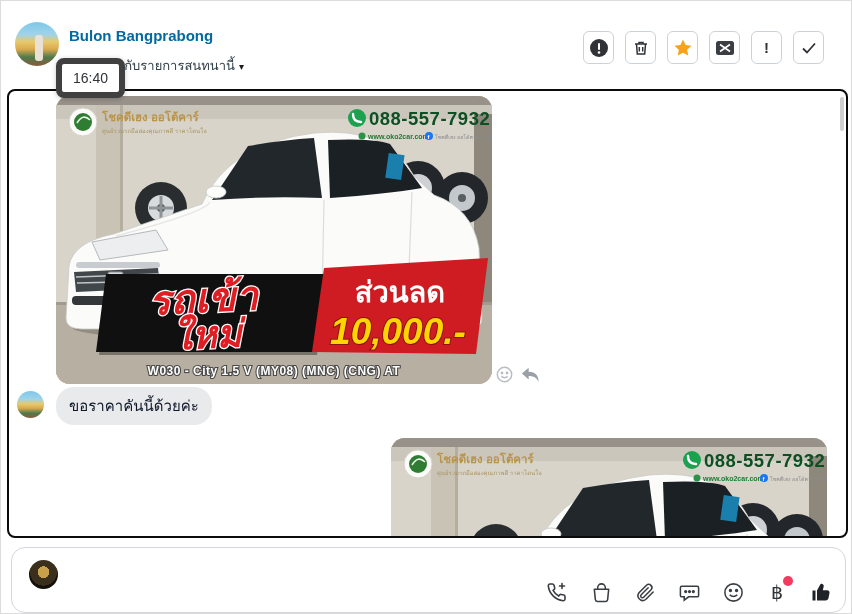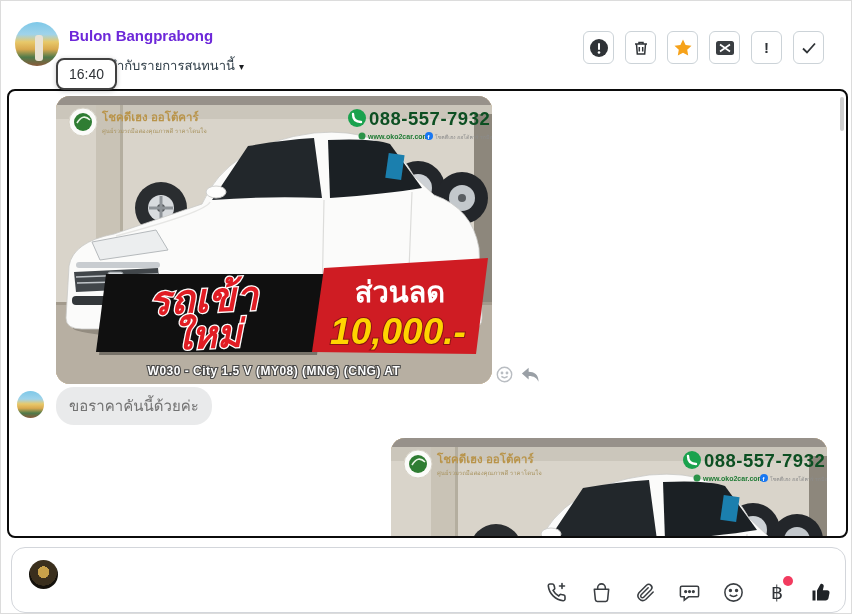--- a/index.html
+++ b/index.html
@@ -5,24 +5,24 @@
   * { margin:0; padding:0; box-sizing:border-box; }
   html,body { background:#fff; }
   body { font-family:"Liberation Sans", sans-serif; }
   .page { position:relative; width:852px; height:614px; background:#fff; overflow:hidden;
           border:1px solid #dcdcdc; }
 
   
   .hdr-avatar { position:absolute; left:14px; top:21px; width:44px; height:44px; border-radius:50%;
     overflow:hidden; background:linear-gradient(180deg,#7ec8e8 0%,#9fd3ea 28%,#e8c96a 45%,#d9a94e 62%,#4f7a4a 80%,#8a5a3a 100%); }
   .hdr-avatar:after { content:""; position:absolute; left:45%; top:30%; width:8px; height:26px; background:#e9e2d4; border-radius:3px; }
-  .hdr-name { position:absolute; left:68px; top:26px; font-size:15px; font-weight:bold; color:#6d28d9; }
+  .hdr-name { position:absolute; left:68px; top:26px; font-size:15px; font-weight:bold; color:#0369a1; }
   .hdr-sub { position:absolute; left:68px; top:54px; font-size:13px; color:#33414b; white-space:nowrap; }
   .hdr-sub .caret { font-size:10px; margin-left:4px; color:#1c1e21; }
-  .tooltip { position:absolute; left:55px; top:57px; background:#fff; border:2px solid #404040;
+  .tooltip { position:absolute; left:55px; top:57px; background:#fff; border:6px solid #404040;
     border-radius:8px; box-shadow:0 1px 5px rgba(0,0,0,.22); padding:6px 11px; font-size:14px; color:#2f3337; z-index:5; }
   .hdr-actions { position:absolute; top:30px; left:582px; display:flex; gap:11px; }
   .hbtn { width:31px; height:33px; background:#fff; border:1px solid #ccd3d8; border-radius:6px;
     display:flex; align-items:center; justify-content:center; cursor:pointer; }
   .hbtn svg { display:block; }
   .hbtn .bang { font-size:15px; font-weight:bold; color:#2f3337; }
 
   
   .chat { position:absolute; left:6px; top:88px; width:841px; height:449px; background:#fff;
     border:2px solid #0b0b0b; border-radius:8px; overflow:hidden; }
@@ -31,21 +31,21 @@
   .img-card { position:absolute; overflow:hidden; background:#a16207; }
   .img-card svg { display:block; }
   .card1 { left:47px; top:5px; width:436px; height:288px; border-radius:14px; }
   .card2 { left:382px; top:347px; width:436px; height:98px; border-radius:14px 14px 0 0; }
 
   .hover-actions { position:absolute; left:487px; top:274px; display:flex; align-items:center; gap:7px; }
 
   .msg-avatar { position:absolute; left:8px; top:300px; width:27px; height:27px; border-radius:50%;
     background:linear-gradient(180deg,#7ec8e8 0%,#9fd3ea 30%,#e8c96a 48%,#d9a94e 64%,#4f7a4a 82%,#8a5a3a 100%); }
   .bubble { position:absolute; left:47px; top:296px; background:#e9eaeb; border-radius:18px;
-    padding:7px 13px; font-size:15px; color:#737373; }
+    padding:7px 13px; font-size:15px; color:#0f172a; }
 
   
   .composer { position:absolute; left:10px; top:546px; width:835px; height:66px;
     border:1px solid #d3d6db; border-radius:14px; background:#fff; }
   .comp-avatar { position:absolute; left:17px; top:12px; width:29px; height:29px; border-radius:50%;
     background:radial-gradient(circle at 50% 42%, #c8a14a 0 26%, #3a2f1d 27% 60%, #14110b 61% 100%); }
   .comp-input { position:absolute; left:56px; top:17px; width:520px; border:none; outline:none;
     font-size:15px; color:#54616c; font-family:"Liberation Sans", sans-serif; background:transparent; }
   .comp-input::placeholder { color:#54616c; opacity:1; }
   .comp-icons { position:absolute; right:12px; top:32px; display:flex; align-items:center; gap:20px; }

